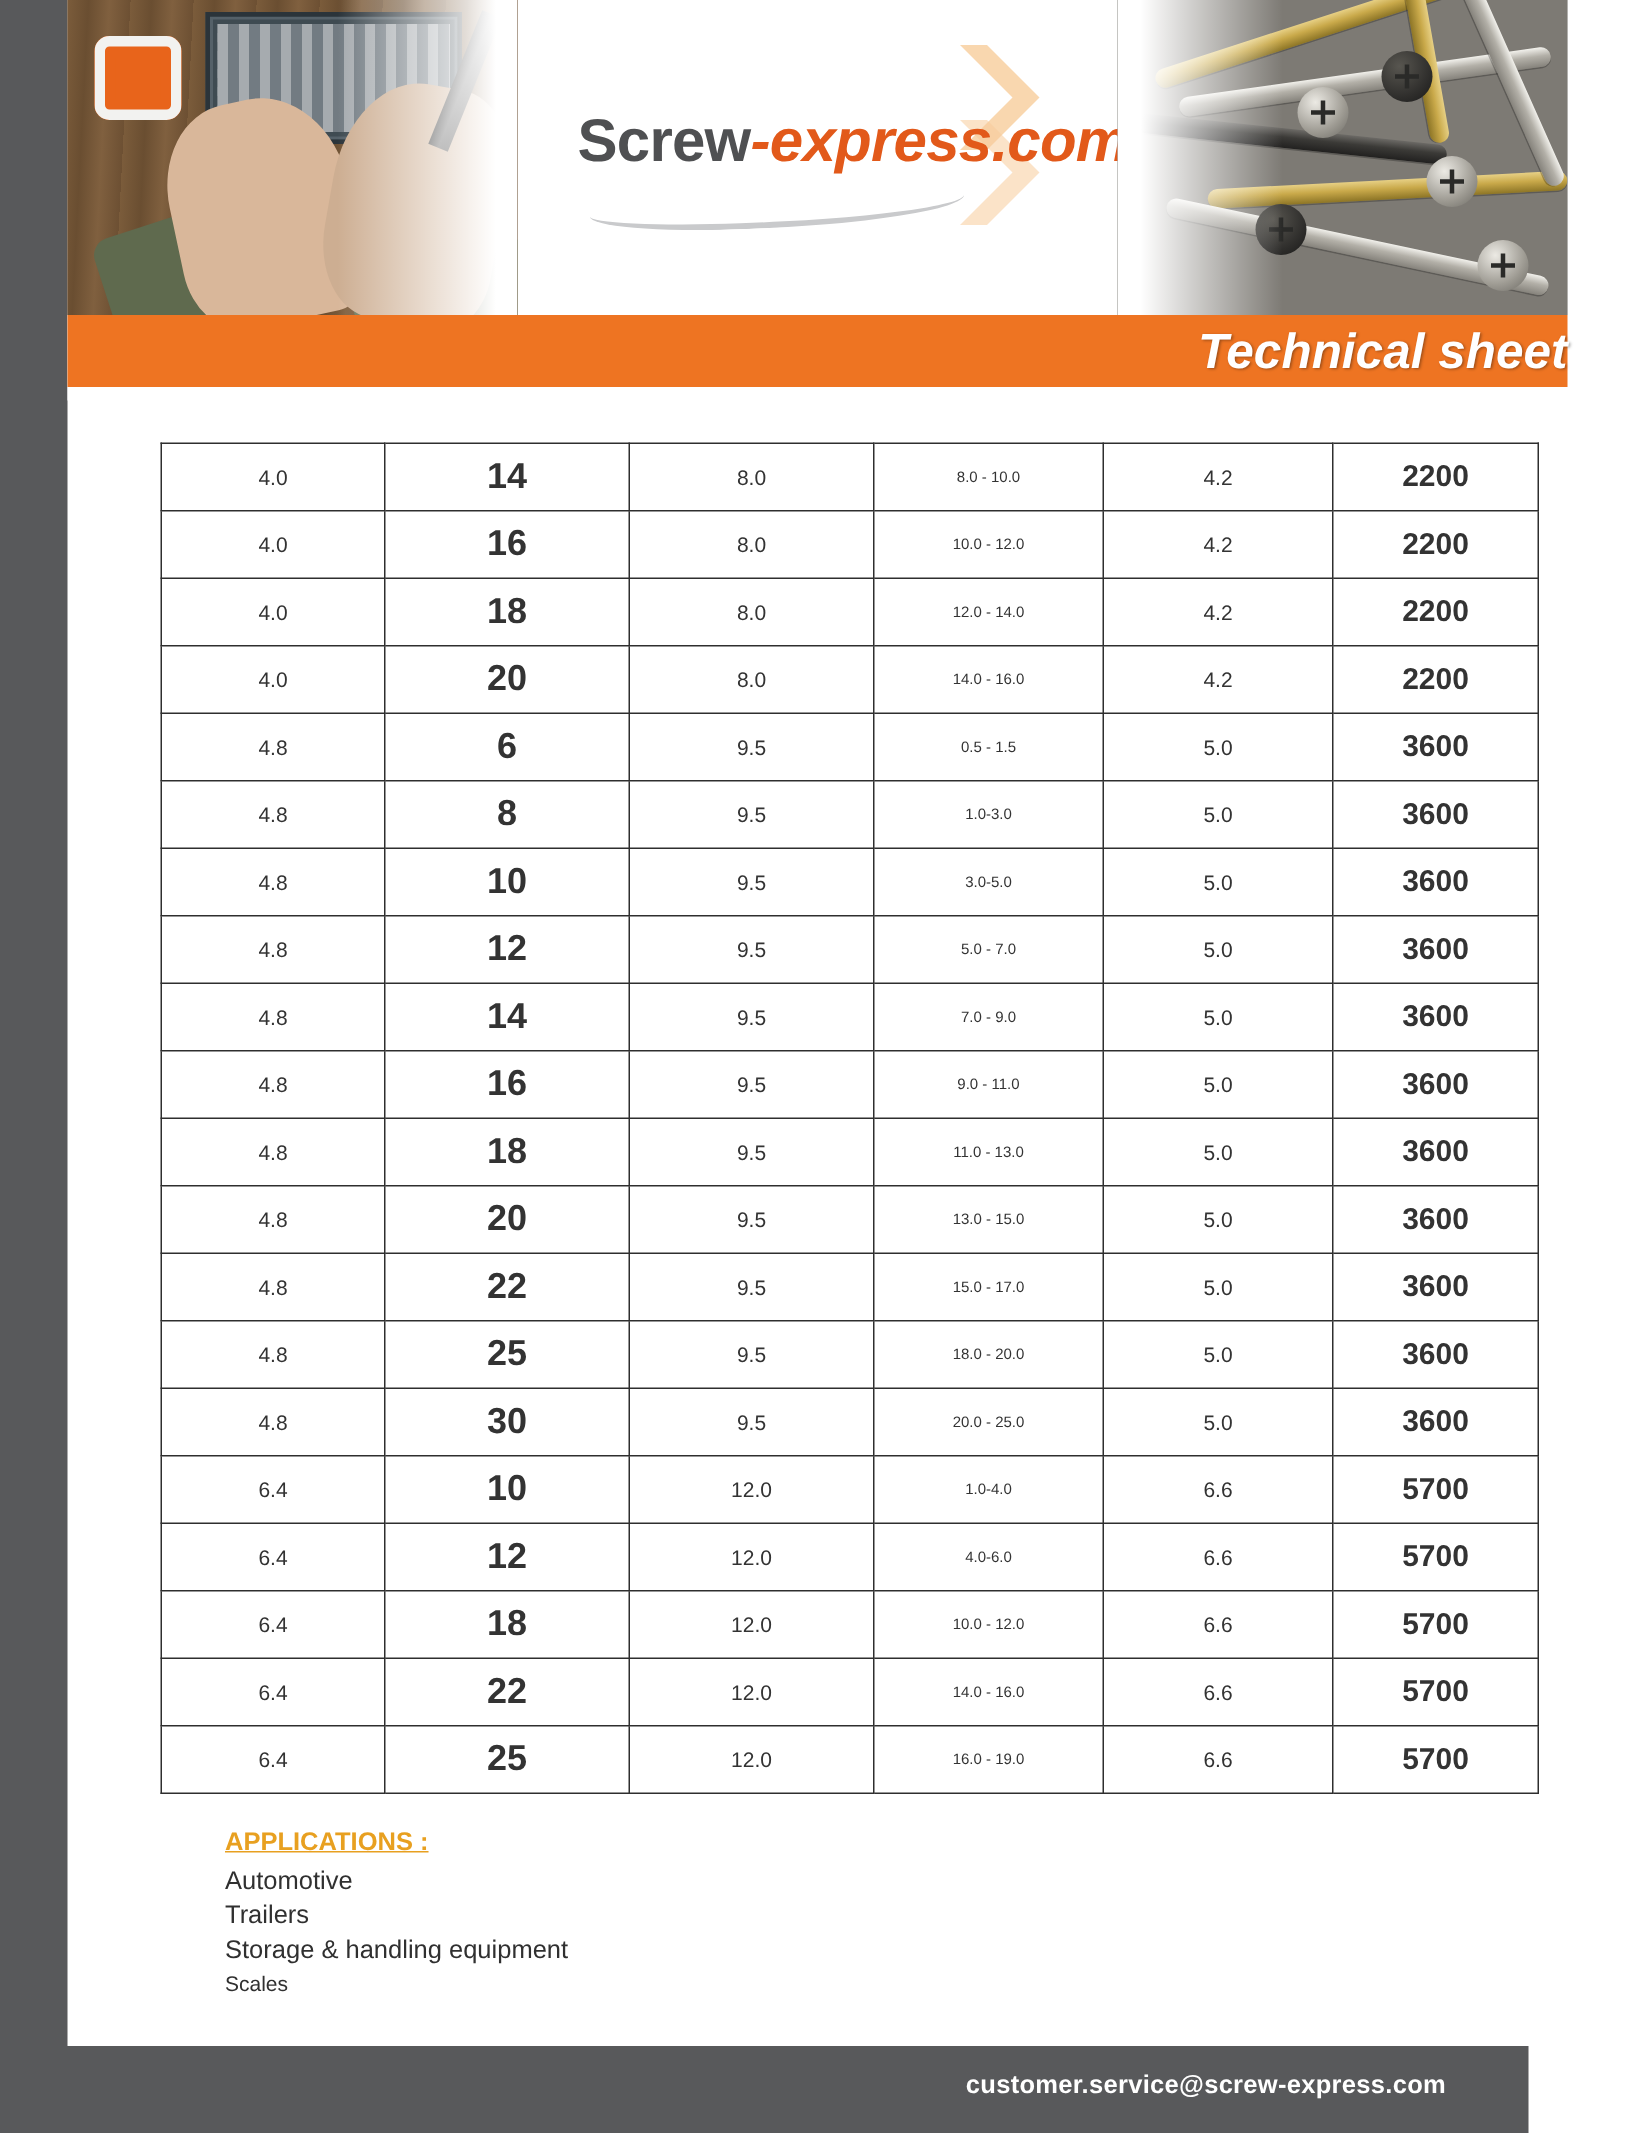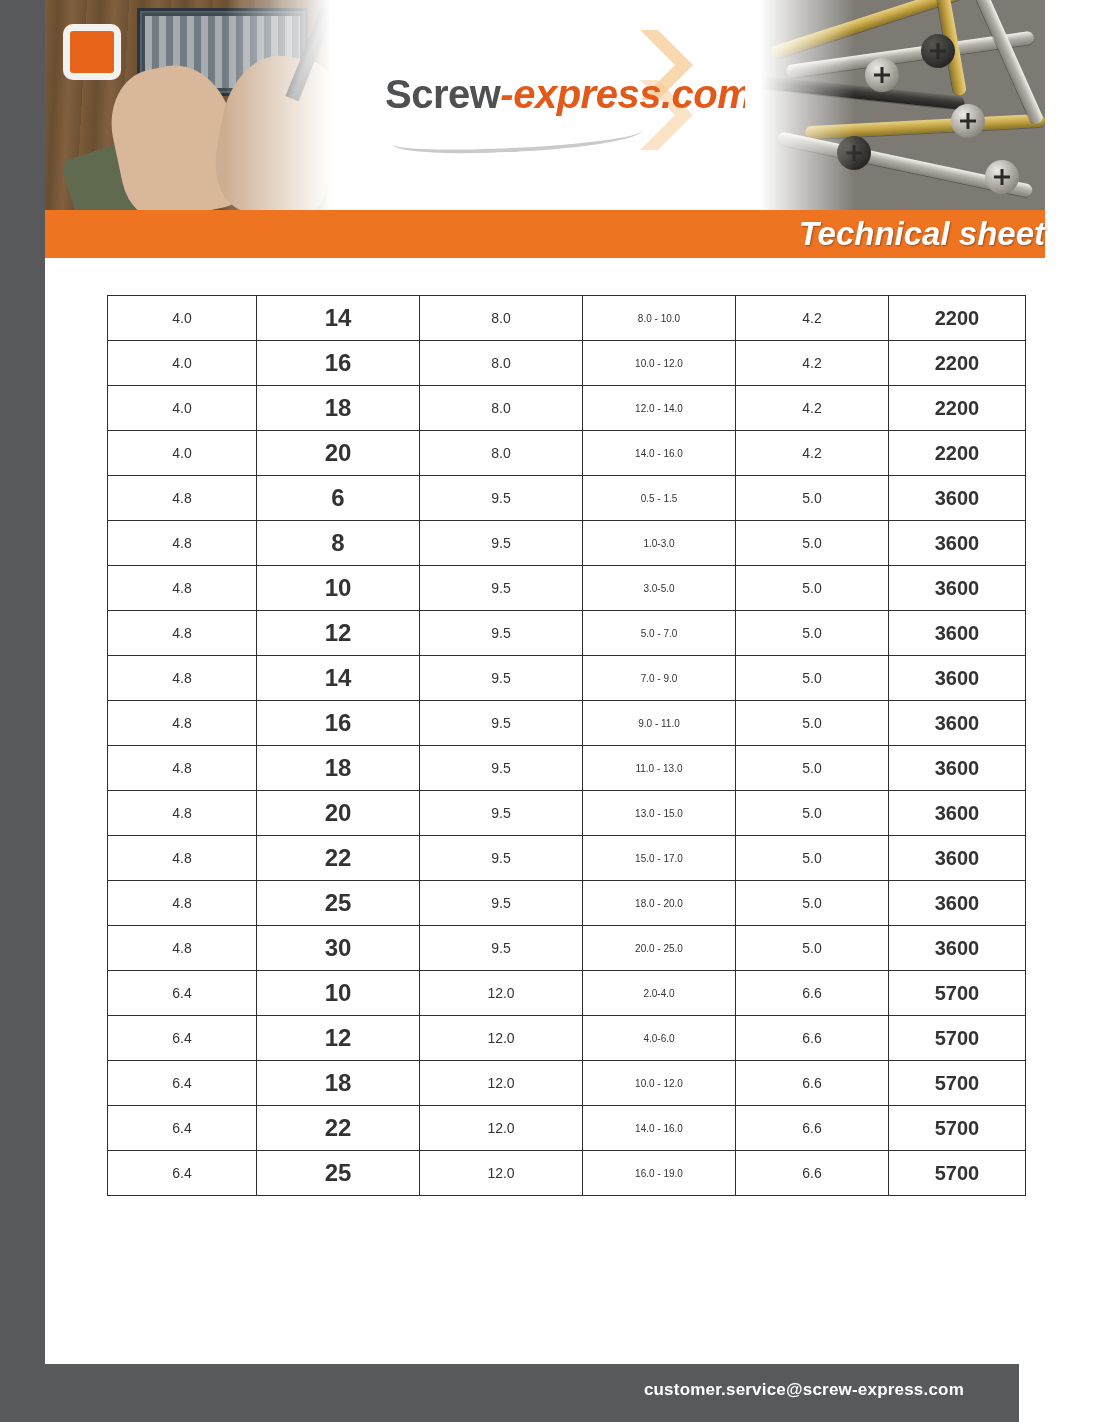--- a/index.html
+++ b/index.html
@@ -498,21 +498,21 @@
             <td class="c1">30</td>
             <td class="c2">9.5</td>
             <td class="c3">20.0 - 25.0</td>
             <td class="c4">5.0</td>
             <td class="c5">3600</td>
           </tr>
           <tr>
             <td class="c0">6.4</td>
             <td class="c1">10</td>
             <td class="c2">12.0</td>
-            <td class="c3">2.0-4.0</td>
+            <td class="c3">1.0-4.0</td>
             <td class="c4">6.6</td>
             <td class="c5">5700</td>
           </tr>
           <tr>
             <td class="c0">6.4</td>
             <td class="c1">12</td>
             <td class="c2">12.0</td>
             <td class="c3">4.0-6.0</td>
             <td class="c4">6.6</td>
             <td class="c5">5700</td>
@@ -538,18 +538,27 @@
             <td class="c1">25</td>
             <td class="c2">12.0</td>
             <td class="c3">16.0 - 19.0</td>
             <td class="c4">6.6</td>
             <td class="c5">5700</td>
           </tr>
         </tbody>
     </table>
   </div>
 
+  <div class="apps">
+    <span class="apps-title">APPLICATIONS :</span>
+    <ul class="apps-list" id="apps-list">
+        <li>Automotive</li>
+        <li>Trailers</li>
+        <li>Storage &amp; handling equipment</li>
+        <li class="small">Scales</li>
+      </ul>
+  </div>
 
   <div class="footer">
     <div class="footer-mail">customer.service@screw-express.com</div>
   </div>
 
 </div>
 
 </body></html>

